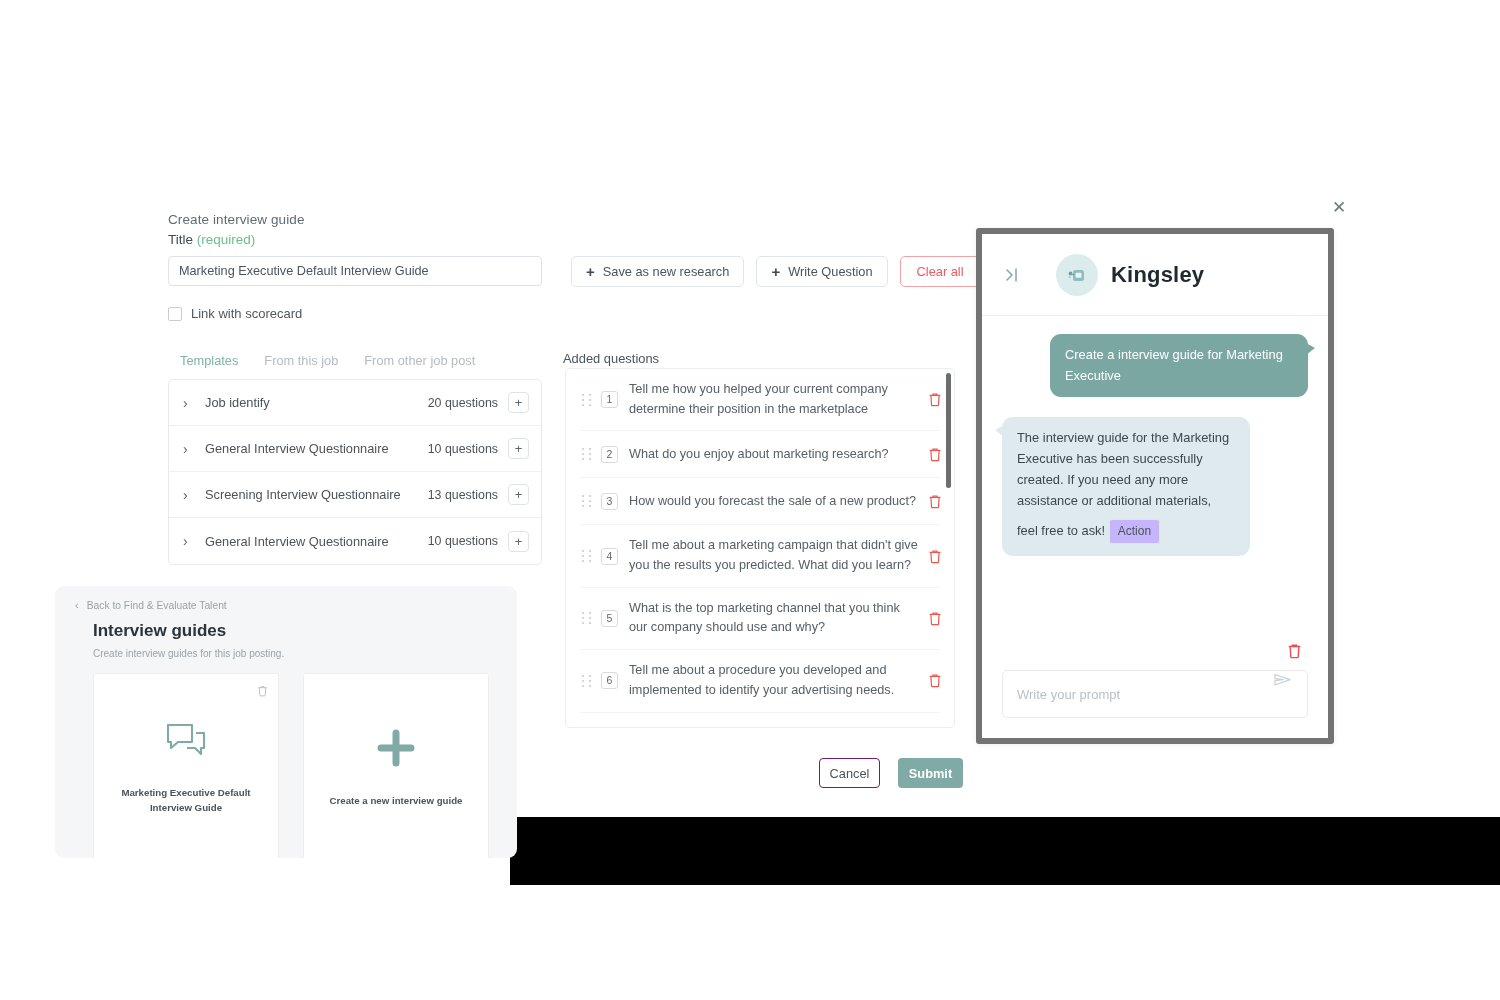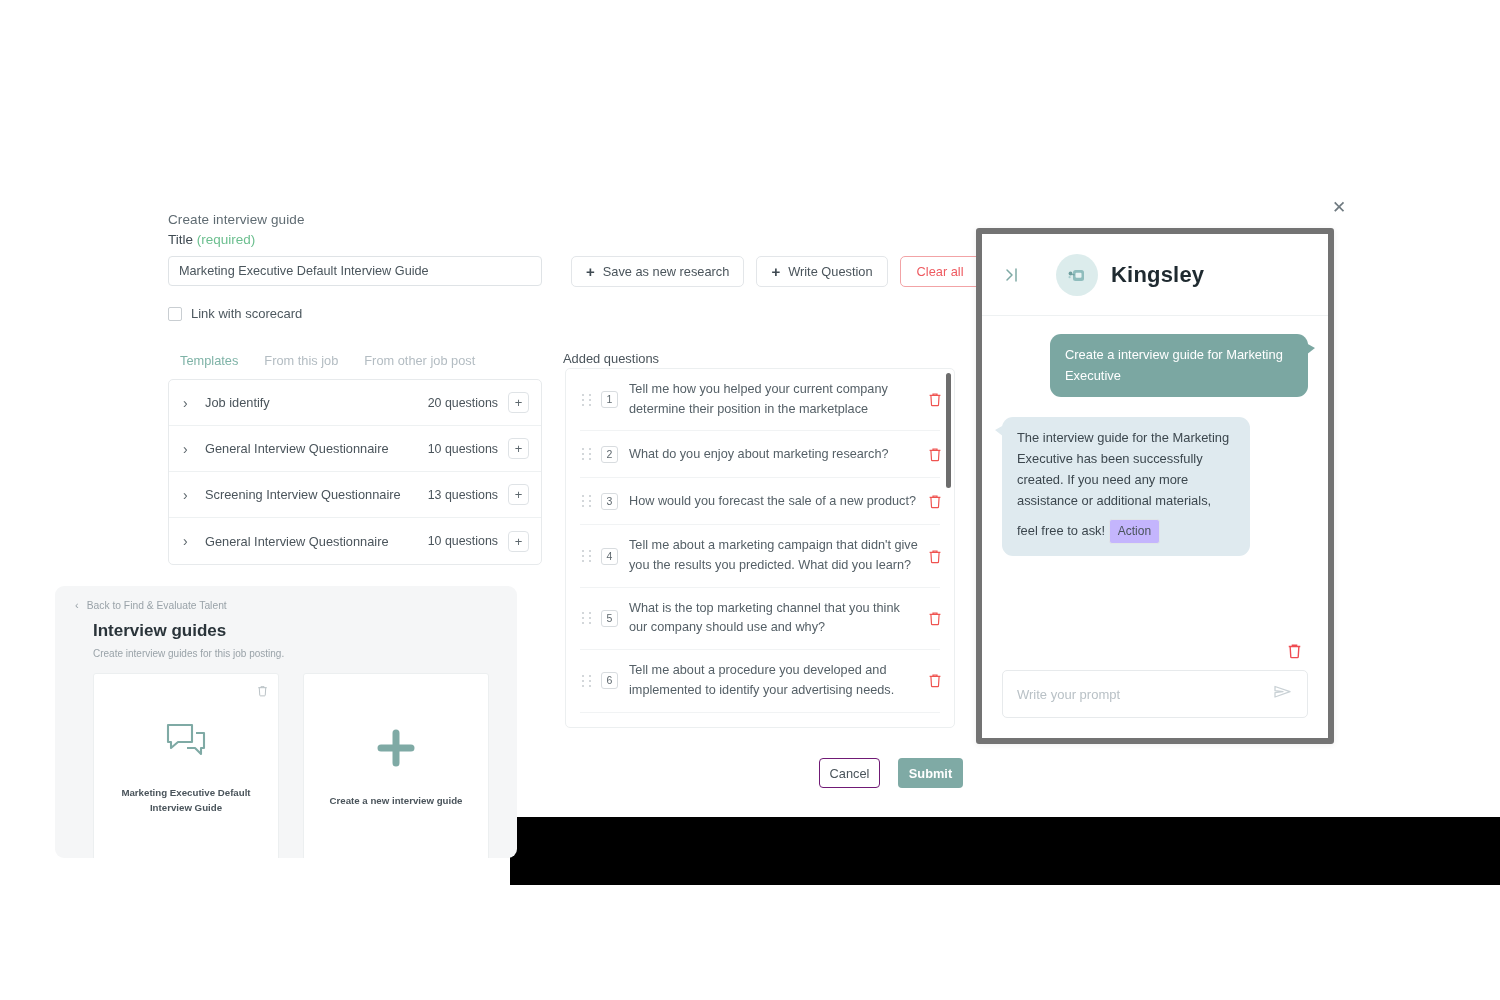--- a/index.html
+++ b/index.html
@@ -152,21 +152,21 @@
   .action-chip {
     display: inline-block; margin-top: 7px; background: #c4b5fd; border: 1px solid #e0e5e8;
     border-radius: 3px; padding: 2px 8px; font-size: 12px; color: #4a545b;
   }
 
   .chat-foot { padding: 0 20px 20px 20px; }
   .trash-row { display: flex; justify-content: flex-end; padding-right: 6px; margin-bottom: 7px; }
   .trash-btn { color: #ef4b52; cursor: pointer; }
   .prompt-box {
     height: 48px; border: 1px solid #e7eaec; border-radius: 5px; background: #fff;
-    display: flex; align-items: center; padding: 0 14px;
+    display: flex; padding: 0 14px;
   }
   .prompt-input {
     flex: 1 1 auto; border: none; outline: none; background: transparent;
     font-family: inherit; font-size: 13px; color: #4a545b;
   }
   .prompt-input::placeholder { color: #b9c1c6; }
   .send-icon { color: #c9d1d5; cursor: pointer; flex: 0 0 auto; }
 
   
   .guides {

